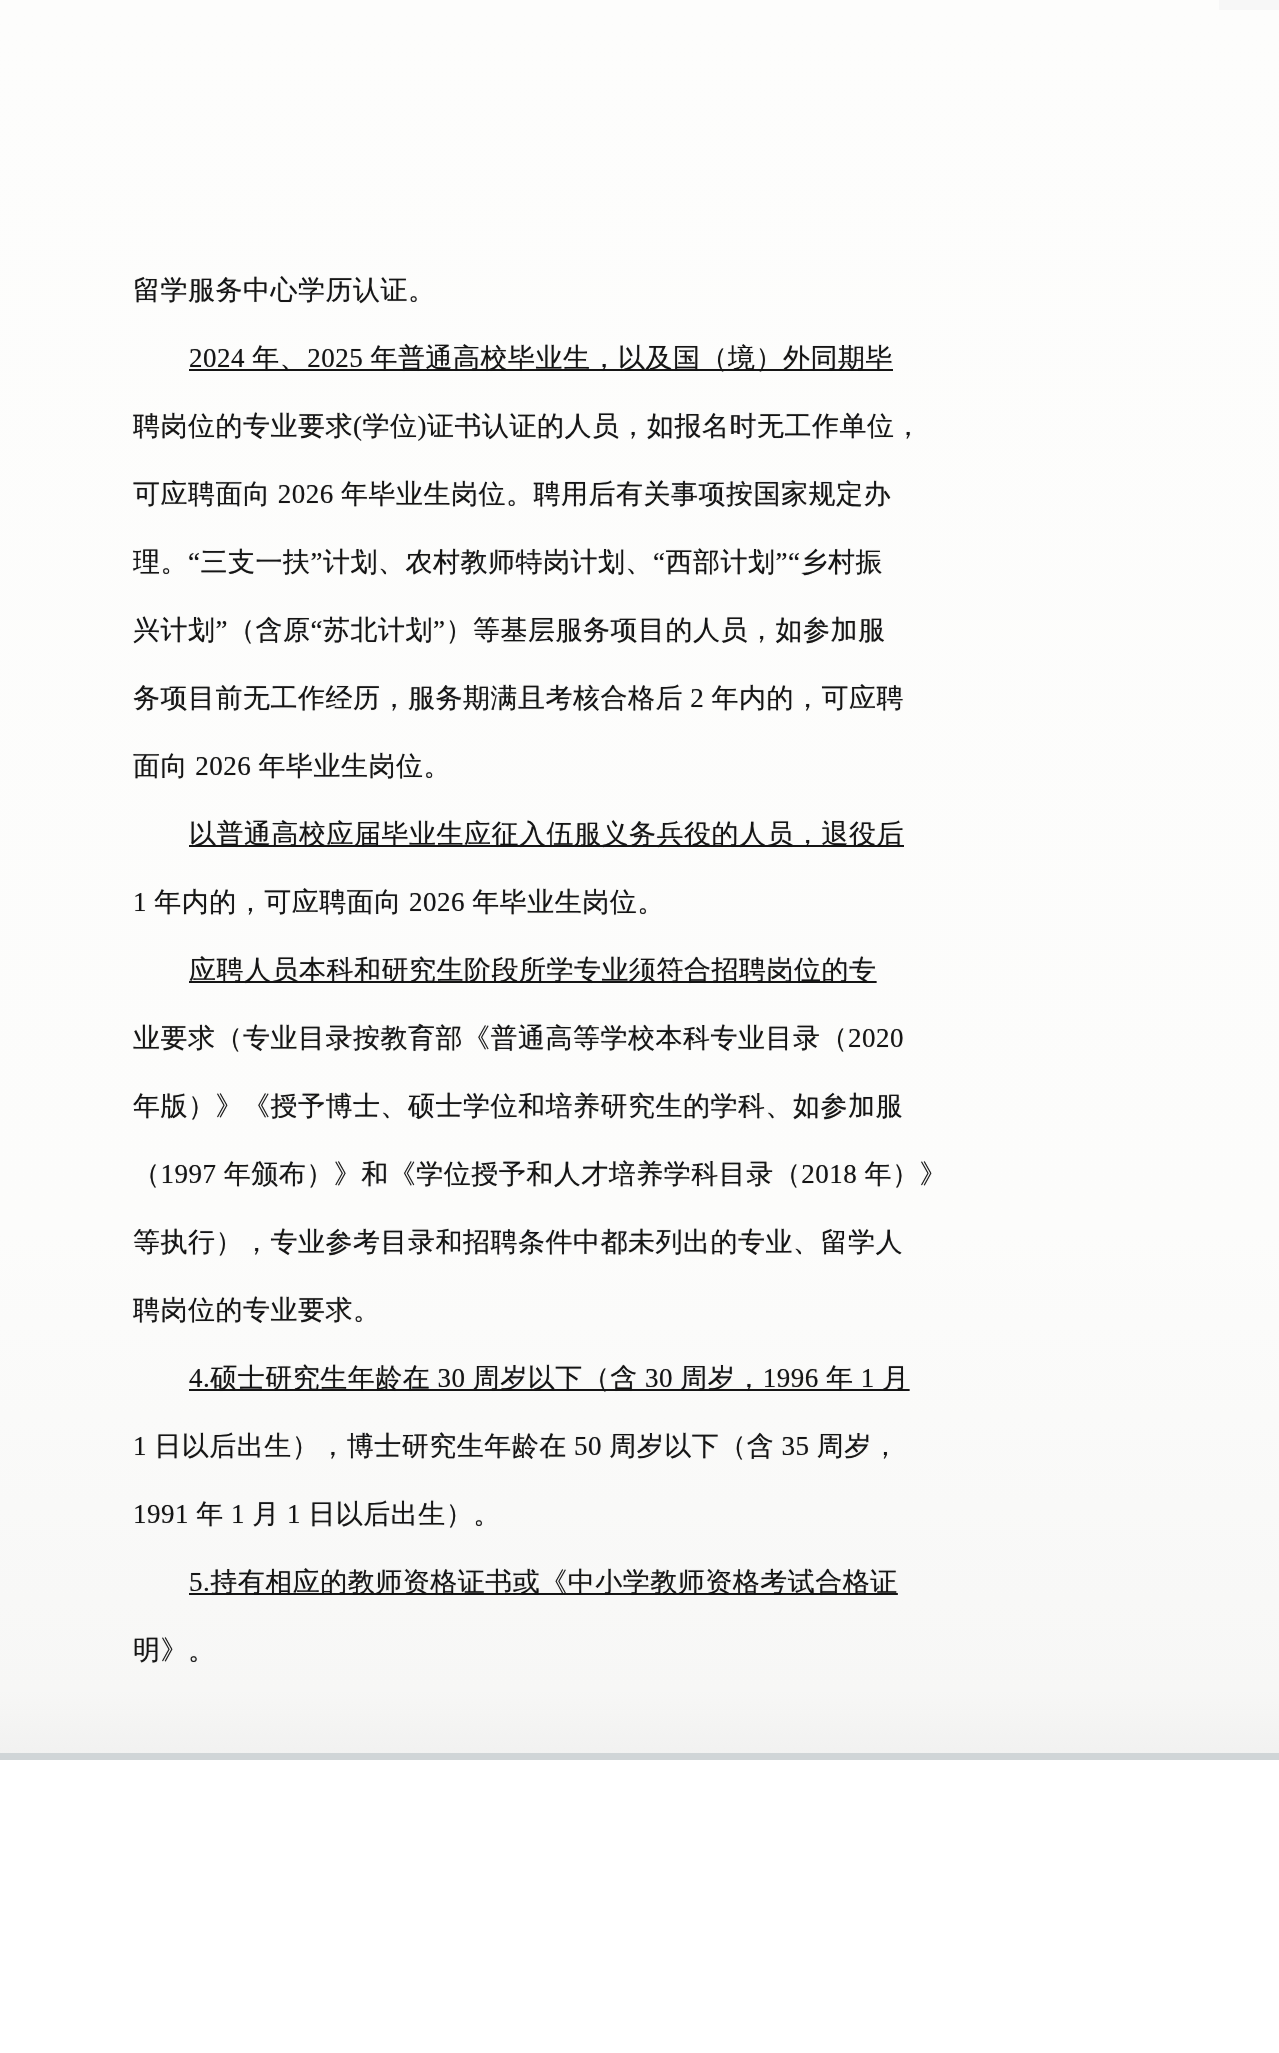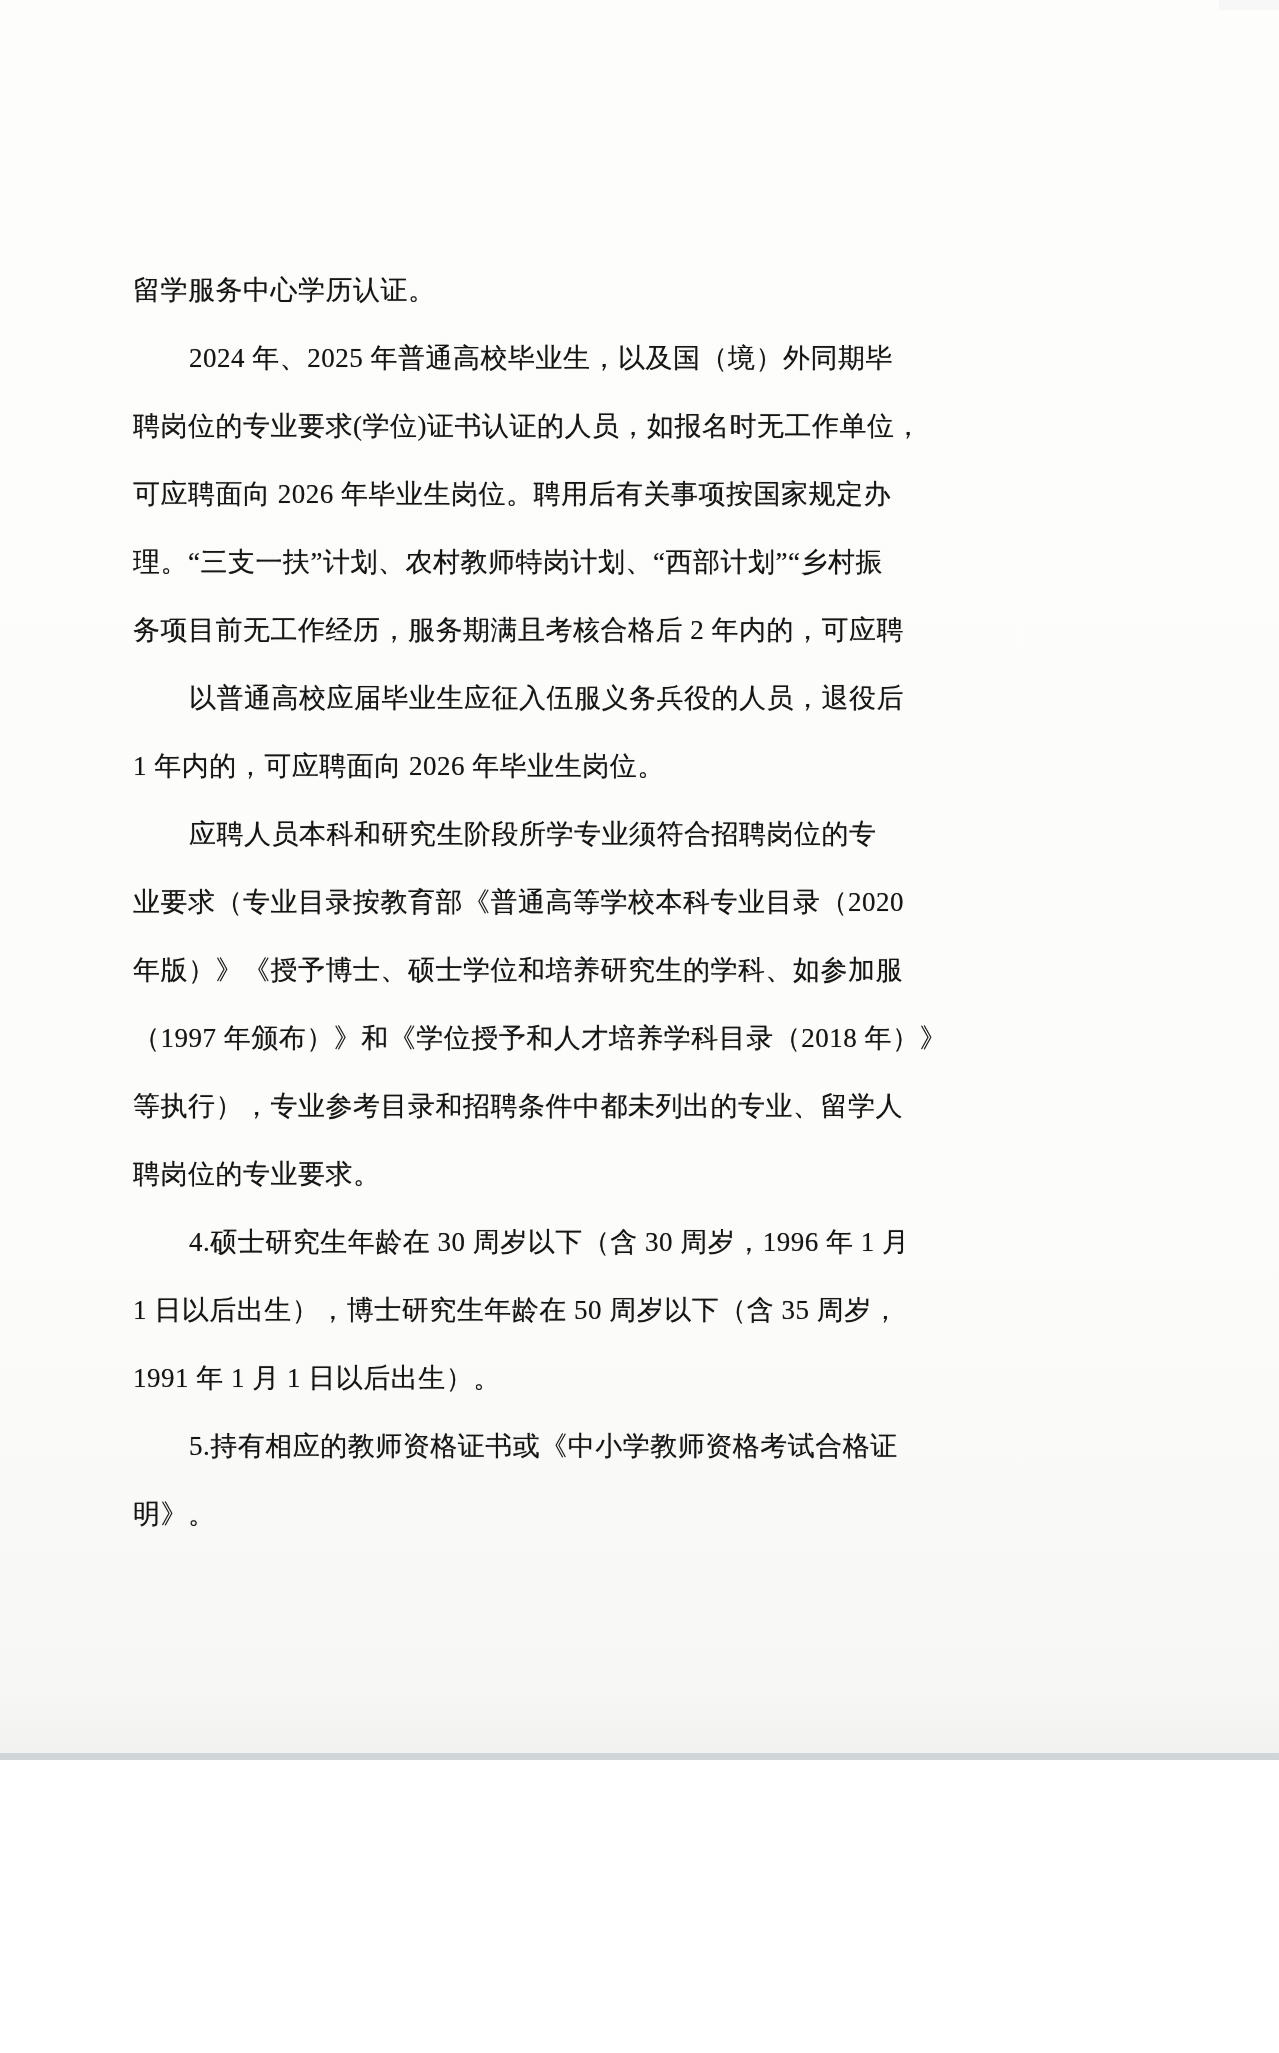--- a/index.html
+++ b/index.html
@@ -25,20 +25,21 @@
     font-weight: 500;
     color: #151515;
     text-shadow: 0 0 0.7px rgba(25, 25, 25, 0.55);
     letter-spacing: 0.5px;
   }
   .line {
     white-space: nowrap;
   }
   .line.indent {
     padding-left: 56px;
+    text-decoration: underline;
   }
   .bottom-edge {
     position: absolute;
     left: 0;
     right: 0;
     bottom: 0;
     height: 7px;
     background: #ccd1d4;
     opacity: 0.9;
   }
@@ -56,21 +57,23 @@
 <body>
 
 <div class="page">
   <div class="corner-shade"></div>
   <div class="text-block" style="color: rgb(21, 21, 21);">
       <div class="line">留学服务中心学历认证。</div>
       <div class="line indent">2024 年、2025 年普通高校毕业生，以及国（境）外同期毕</div>
       <div class="line">聘岗位的专业要求(学位)证书认证的人员，如报名时无工作单位，</div>
       <div class="line">可应聘面向 2026 年毕业生岗位。聘用后有关事项按国家规定办</div>
       <div class="line">理。“三支一扶”计划、农村教师特岗计划、“西部计划”“乡村振</div>
+      <div class="line">兴计划”（含原“苏北计划”）等基层服务项目的人员，如参加服</div>
       <div class="line">务项目前无工作经历，服务期满且考核合格后 2 年内的，可应聘</div>
+      <div class="line">面向 2026 年毕业生岗位。</div>
       <div class="line indent">以普通高校应届毕业生应征入伍服义务兵役的人员，退役后</div>
       <div class="line">1 年内的，可应聘面向 2026 年毕业生岗位。</div>
       <div class="line indent">应聘人员本科和研究生阶段所学专业须符合招聘岗位的专</div>
       <div class="line">业要求（专业目录按教育部《普通高等学校本科专业目录（2020</div>
       <div class="line">年版）》《授予博士、硕士学位和培养研究生的学科、如参加服</div>
       <div class="line">（1997 年颁布）》和《学位授予和人才培养学科目录（2018 年）》</div>
       <div class="line">等执行），专业参考目录和招聘条件中都未列出的专业、留学人</div>
       <div class="line">聘岗位的专业要求。</div>
       <div class="line indent">4.硕士研究生年龄在 30 周岁以下（含 30 周岁，1996 年 1 月</div>
       <div class="line">1 日以后出生），博士研究生年龄在 50 周岁以下（含 35 周岁，</div>

